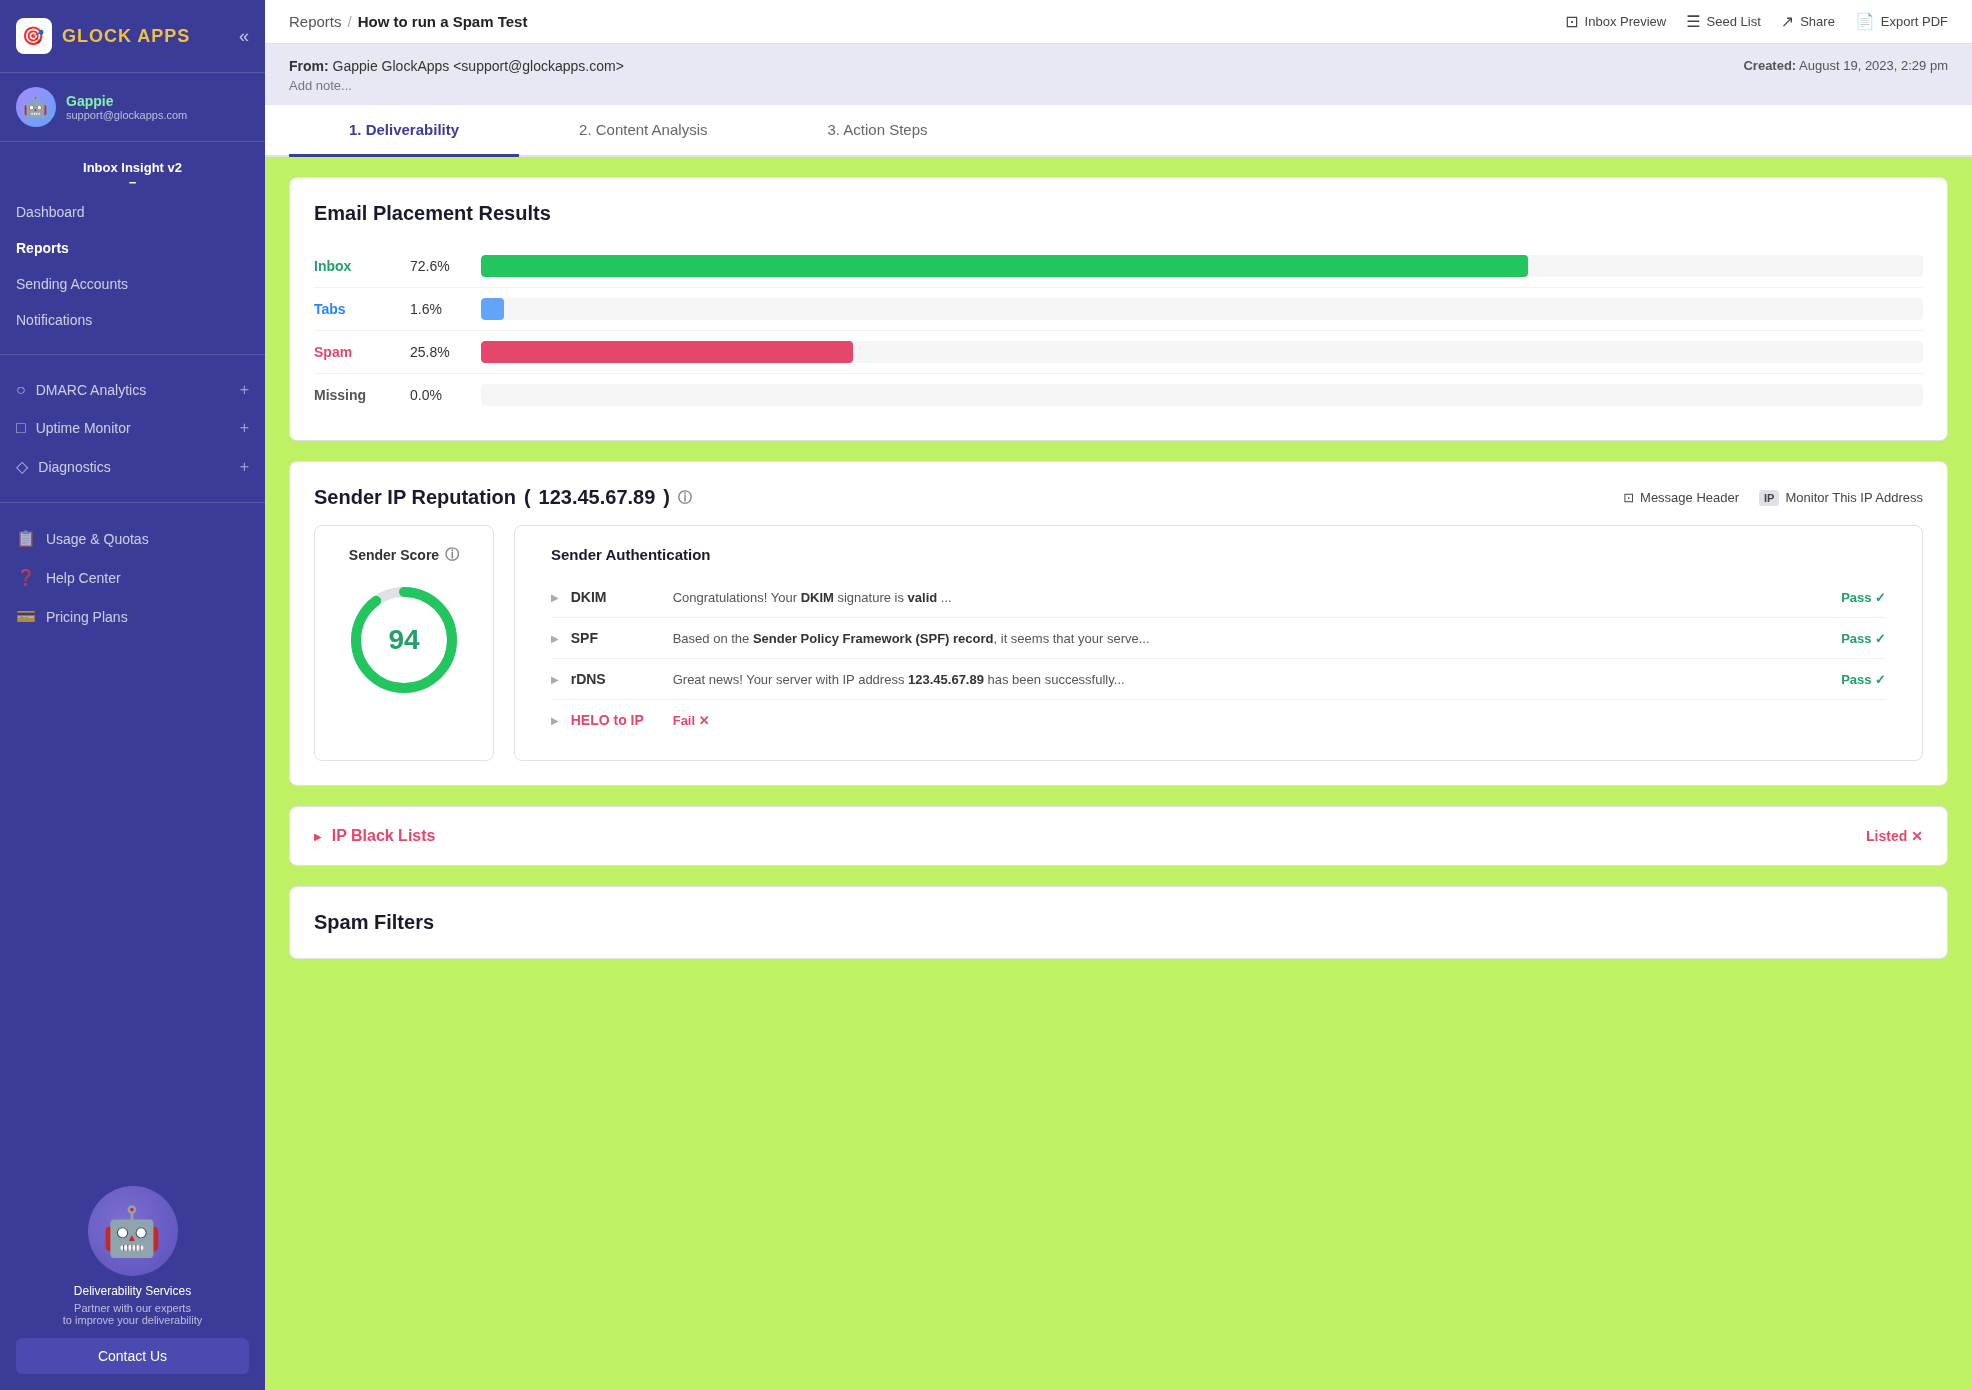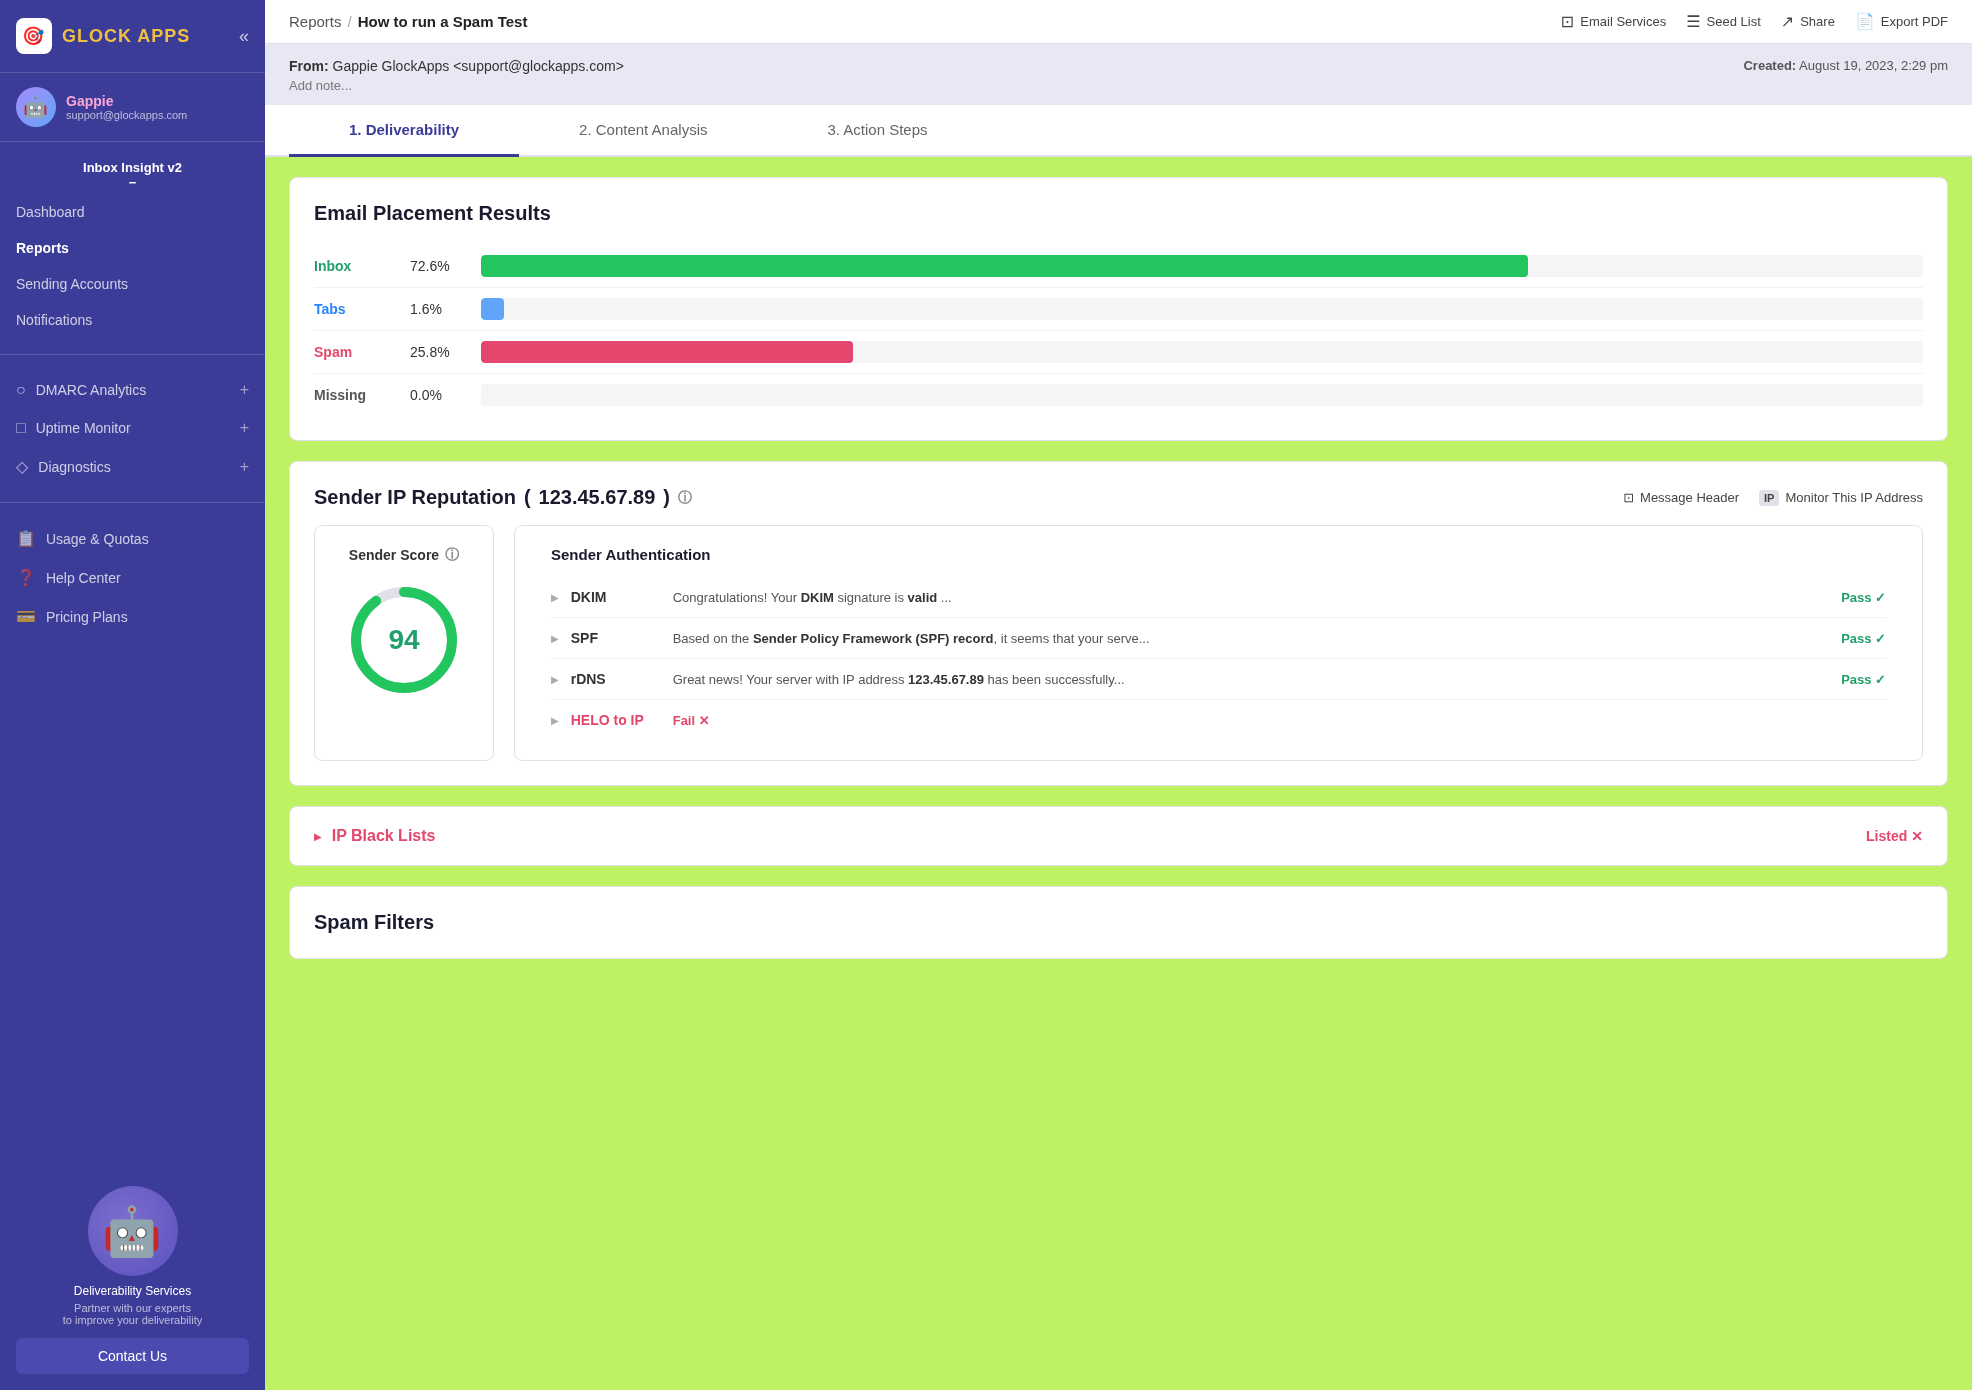--- a/index.html
+++ b/index.html
@@ -39,21 +39,21 @@
       display: flex; align-items: center; gap: 10px;
       padding: 14px 16px;
       border-bottom: 1px solid rgba(255,255,255,0.15);
     }
     .avatar {
       width: 40px; height: 40px; border-radius: 50%;
       background: linear-gradient(135deg, #a78bfa, #60a5fa);
       display: flex; align-items: center; justify-content: center;
       font-size: 20px; flex-shrink: 0;
     }
-    .user-name { font-weight: 600; font-size: 14px; color: #f9a8d4; }
+    .user-name { font-weight: 600; font-size: 14px; color: #86efac; }
     .user-email { font-size: 11px; color: rgba(255,255,255,0.65); }
 
     .nav-section { padding: 10px 0; }
     .nav-section-title {
       font-size: 13px; font-weight: 700; color: white;
       padding: 8px 16px 4px;
       display: flex; align-items: center; justify-content: space-between; flex-direction: column;
     }
     .nav-item {
       display: flex; align-items: center; justify-content: space-between;
@@ -359,21 +359,21 @@
 
   <div id="topbar">
     <div class="breadcrumb">
       <span style="cursor:pointer;color:#555;">Reports</span>
       <span class="breadcrumb-sep">/</span>
       <span class="breadcrumb-current">How to run a Spam Test</span>
     </div>
     <div class="topbar-actions">
       <div class="topbar-action">
         <span class="topbar-action-icon">⊡</span>
-        <span>Email Services</span>
+        <span>Inbox Preview</span>
       </div>
       <div class="topbar-action">
         <span class="topbar-action-icon">☰</span>
         <span>Seed List</span>
       </div>
       <div class="topbar-action">
         <span class="topbar-action-icon">↗</span>
         <span>Share</span>
       </div>
       <div class="topbar-action">

